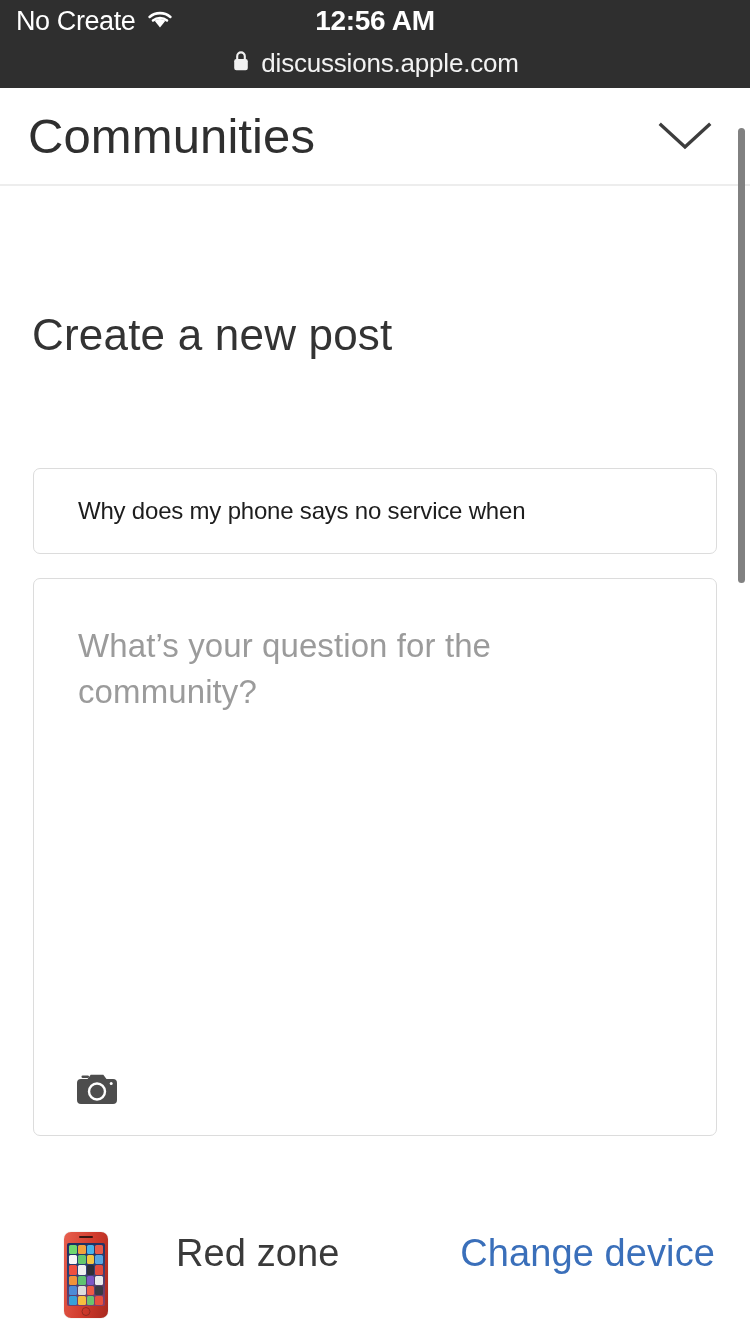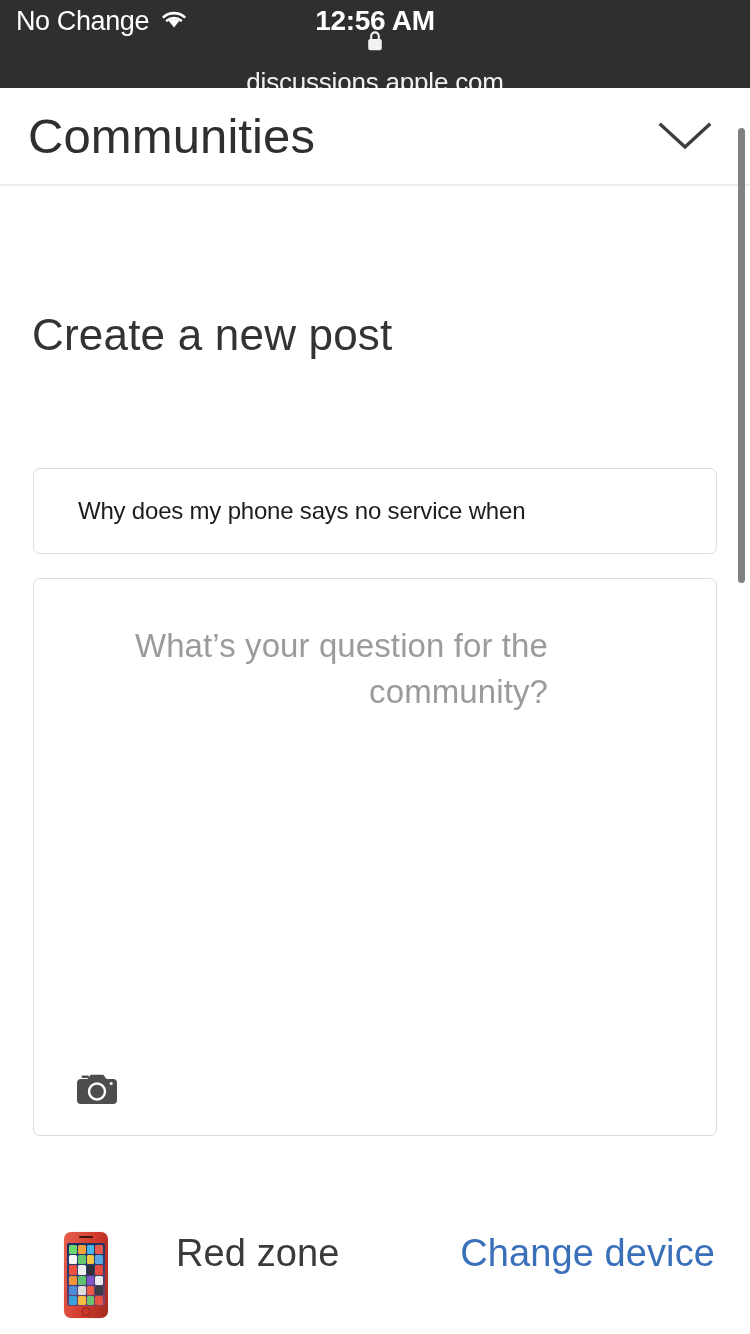--- a/index.html
+++ b/index.html
@@ -104,21 +104,20 @@
   }
 
   
   .url-row {
     height: 46px;
     display: flex;
     align-items: center;
     justify-content: center;
     gap: 10px;
     padding-bottom: 4px;
-    flex-direction: column;
   }
   .url-text {
     color: #f2f2f2;
     font-size: 26px;
     letter-spacing: -0.2px;
   }
 
   
   .page-header {
     height: 98px;
@@ -183,21 +182,20 @@
   }
 
   .body-field {
     margin-top: 24px;
     height: 558px;
     border: 1px solid #dcdcdc;
     border-radius: 7px;
     background: #ffffff;
     position: relative;
     padding: 44px 44px 0 44px;
-    text-align: right;
   }
 
   .body-placeholder {
     font-size: 33px;
     font-weight: 300;
     color: #9b9b9b;
     line-height: 1.38;
     letter-spacing: 0.1px;
     max-width: 470px;
   }
@@ -306,21 +304,21 @@
   }
 </style>
 </head>
 <body>
 
 <div class="status-wrap">
 
   <div class="status-row">
 
     <div class="status-left">
-      <span class="carrier-text">No Change</span>
+      <span class="carrier-text">No Create</span>
       <span class="wifi-icon">
         <svg width="30" height="22" viewBox="0 0 30 22">
           <path d="M15 19.5 L9.6 12.8 a8.6 8.6 0 0 1 10.8 0 Z" fill="#fff"></path>
           <path d="M4.6 8.9 a16.2 16.2 0 0 1 20.8 0" stroke="#fff" stroke-width="2.6" fill="none" stroke-linecap="round"></path>
           <path d="M8.0 12.4 a11.2 11.2 0 0 1 14.0 0" stroke="#fff" stroke-width="2.6" fill="none" stroke-linecap="round"></path>
         </svg>
       </span>
     </div>
 
     <div class="status-center">

